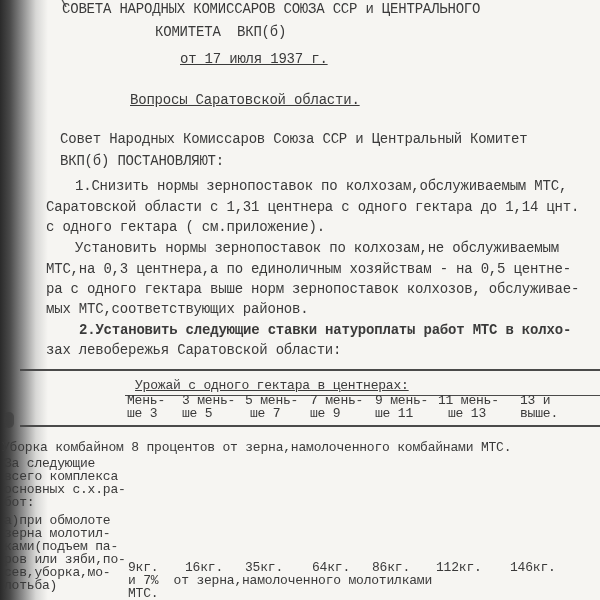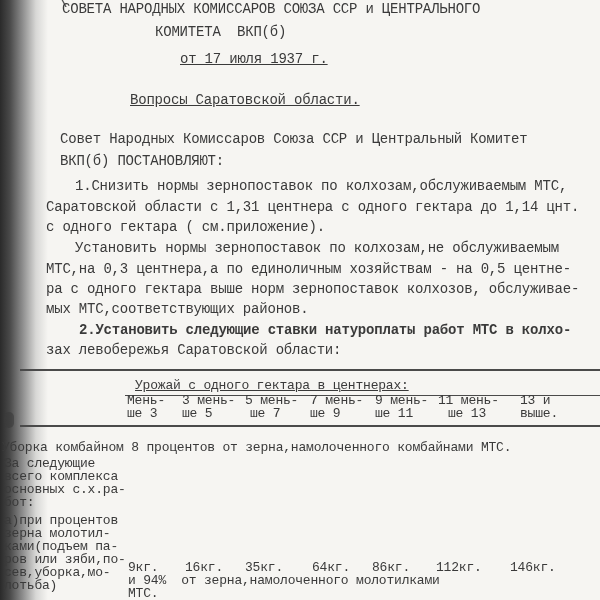--- a/index.html
+++ b/index.html
@@ -79,32 +79,32 @@
 
   <div class="hr" style="top:425px;"></div>
 
   <div class="line small" style="left:2px;top:440px;">Уборка комбайном 8 процентов от зерна,намолоченного комбайнами МТС.</div>
 
   <div>
     <div class="line small" style="left:4px;top:456px;">За следующие</div>
     <div class="line small" style="left:4px;top:469px;">всего комплекса</div>
     <div class="line small" style="left:4px;top:482px;">основных с.х.ра-</div>
     <div class="line small" style="left:4px;top:495px;">бот:</div>
-    <div class="line small" style="left:4px;top:513px;">а)при процентов</div>
+    <div class="line small" style="left:4px;top:513px;">а)при обмолоте</div>
     <div class="line small" style="left:4px;top:526px;">зерна молотил-</div>
     <div class="line small" style="left:4px;top:539px;">ками(подъем па-</div>
     <div class="line small" style="left:4px;top:552px;">ров или зяби,по-</div>
     <div class="line small" style="left:4px;top:565px;">сев,уборка,мо-</div>
     <div class="line small" style="left:4px;top:578px;">лотьба)</div>
   </div>
 
   <div>
     <div class="line small" style="left:128px;top:560px;">9кг.</div>
     <div class="line small" style="left:185px;top:560px;">16кг.</div>
     <div class="line small" style="left:245px;top:560px;">35кг.</div>
     <div class="line small" style="left:312px;top:560px;">64кг.</div>
     <div class="line small" style="left:372px;top:560px;">86кг.</div>
     <div class="line small" style="left:436px;top:560px;">112кг.</div>
     <div class="line small" style="left:510px;top:560px;">146кг.</div>
-    <div class="line small" style="left:128px;top:573px;">и 94%  от зерна,намолоченного молотилками</div>
+    <div class="line small" style="left:128px;top:573px;">и 7%  от зерна,намолоченного молотилками</div>
     <div class="line small" style="left:128px;top:586px;">МТС.</div>
   </div>
 </div>
 
 </body></html>

